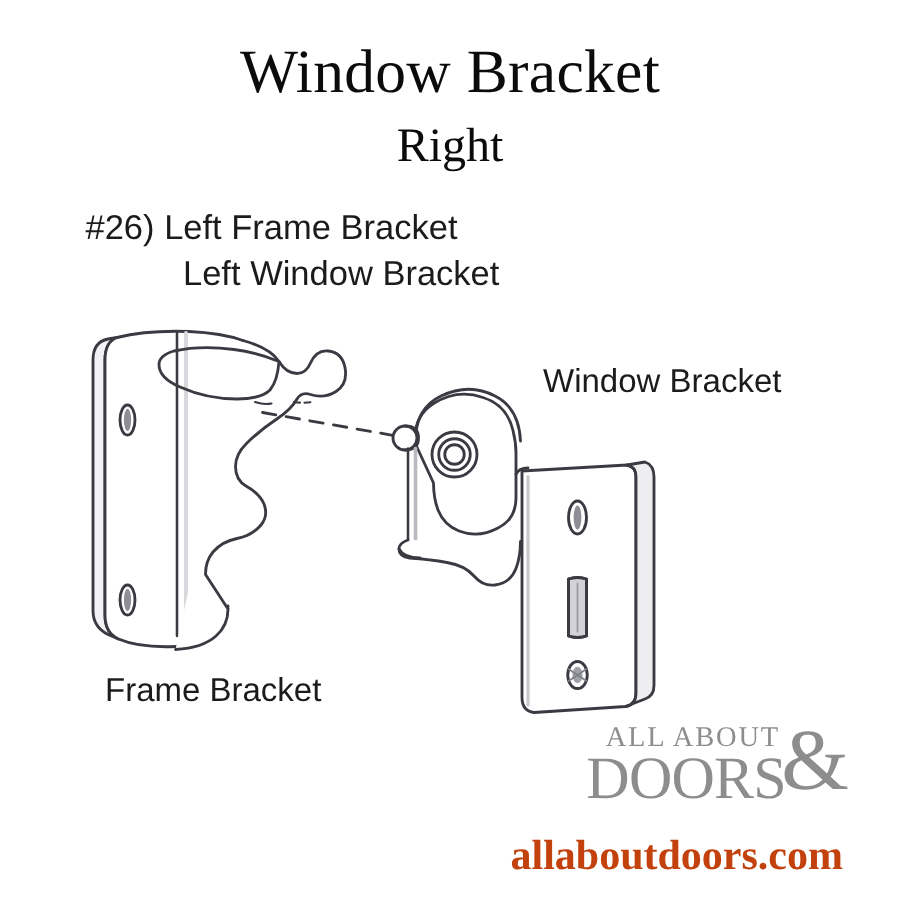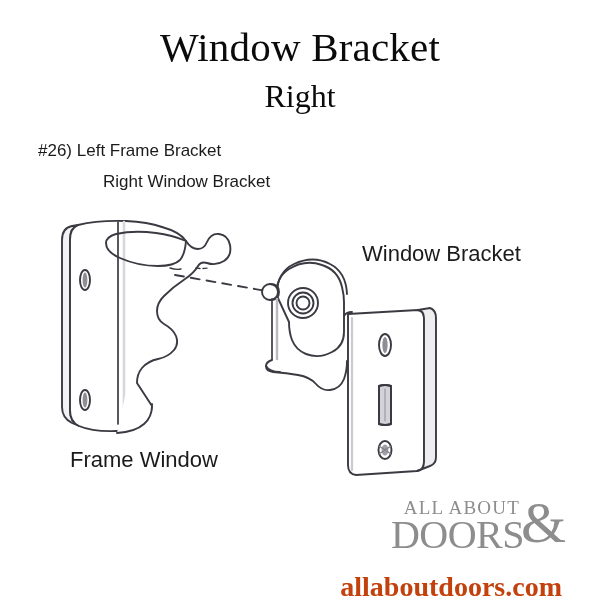--- a/index.html
+++ b/index.html
@@ -37,24 +37,25 @@
     text-align: center;
     font-family: Liberation Serif, serif;
     font-size: 32px;
     line-height: 36px;
     color: #0b0b0b;
   }
 
   .callout-line {
     position: absolute;
     font-family: "Liberation Sans", sans-serif;
-    font-size: 17px;
+    font-size: 23px;
     line-height: 30px;
     color: #1b1b1b;
     white-space: nowrap;
+    margin-left: 19px;
   }
   .callout-1 { left: 38px;  top: 136px; }
   .callout-2 { left: 103px; top: 167px; }
 
   
   .part-label {
     position: absolute;
     font-family: "Liberation Sans", sans-serif;
     font-size: 22px;
     line-height: 26px;
@@ -70,21 +71,21 @@
     left: 0;
     top: 0;
     width: 600px;
     height: 600px;
   }
 
   
   .logo {
     position: absolute;
     right: 12px;
-    bottom: 8px;
+    bottom: 24px;
     width: 190px;
     height: 100px;
     text-align: right;
   }
   .logo-allabout {
     position: absolute;
     right: 44px;
     top: 6px;
     font-family: "Liberation Serif", serif;
     font-size: 19px;
@@ -136,24 +137,24 @@
 </style>
 </head>
 <body>
 
 <div id="page">
 
   <div class="title">Window Bracket</div>
   <div class="subtitle">Right</div>
 
   <div class="callout-line callout-1">#26) Left Frame Bracket</div>
-  <div class="callout-line callout-2">Right Window Bracket</div>
+  <div class="callout-line callout-2">Left Window Bracket</div>
 
   <div class="part-label label-window">Window Bracket</div>
-  <div class="part-label label-frame">Frame Window</div>
+  <div class="part-label label-frame">Frame Bracket</div>
 
   <svg class="drawing" viewBox="0 0 600 600">
     <g fill="none" stroke="#3a3a42" stroke-width="1.9" stroke-linecap="round" stroke-linejoin="round">
 
       <g>
 
         <path d="M62 240 q0 -12 10 -14 L78 225 q-8 3 -8 15 L70 410 q0 12 9 16 L72 423 q-10 -5 -10 -16 Z" fill="#f2f2f4"></path>
 
         <path d="M78 225 q-8 3 -8 15 L70 410 q0 12 9 16 q14 6 38 5 q18 -1 27 -9 q8 -7 8 -18" fill="#ffffff"></path>
 

